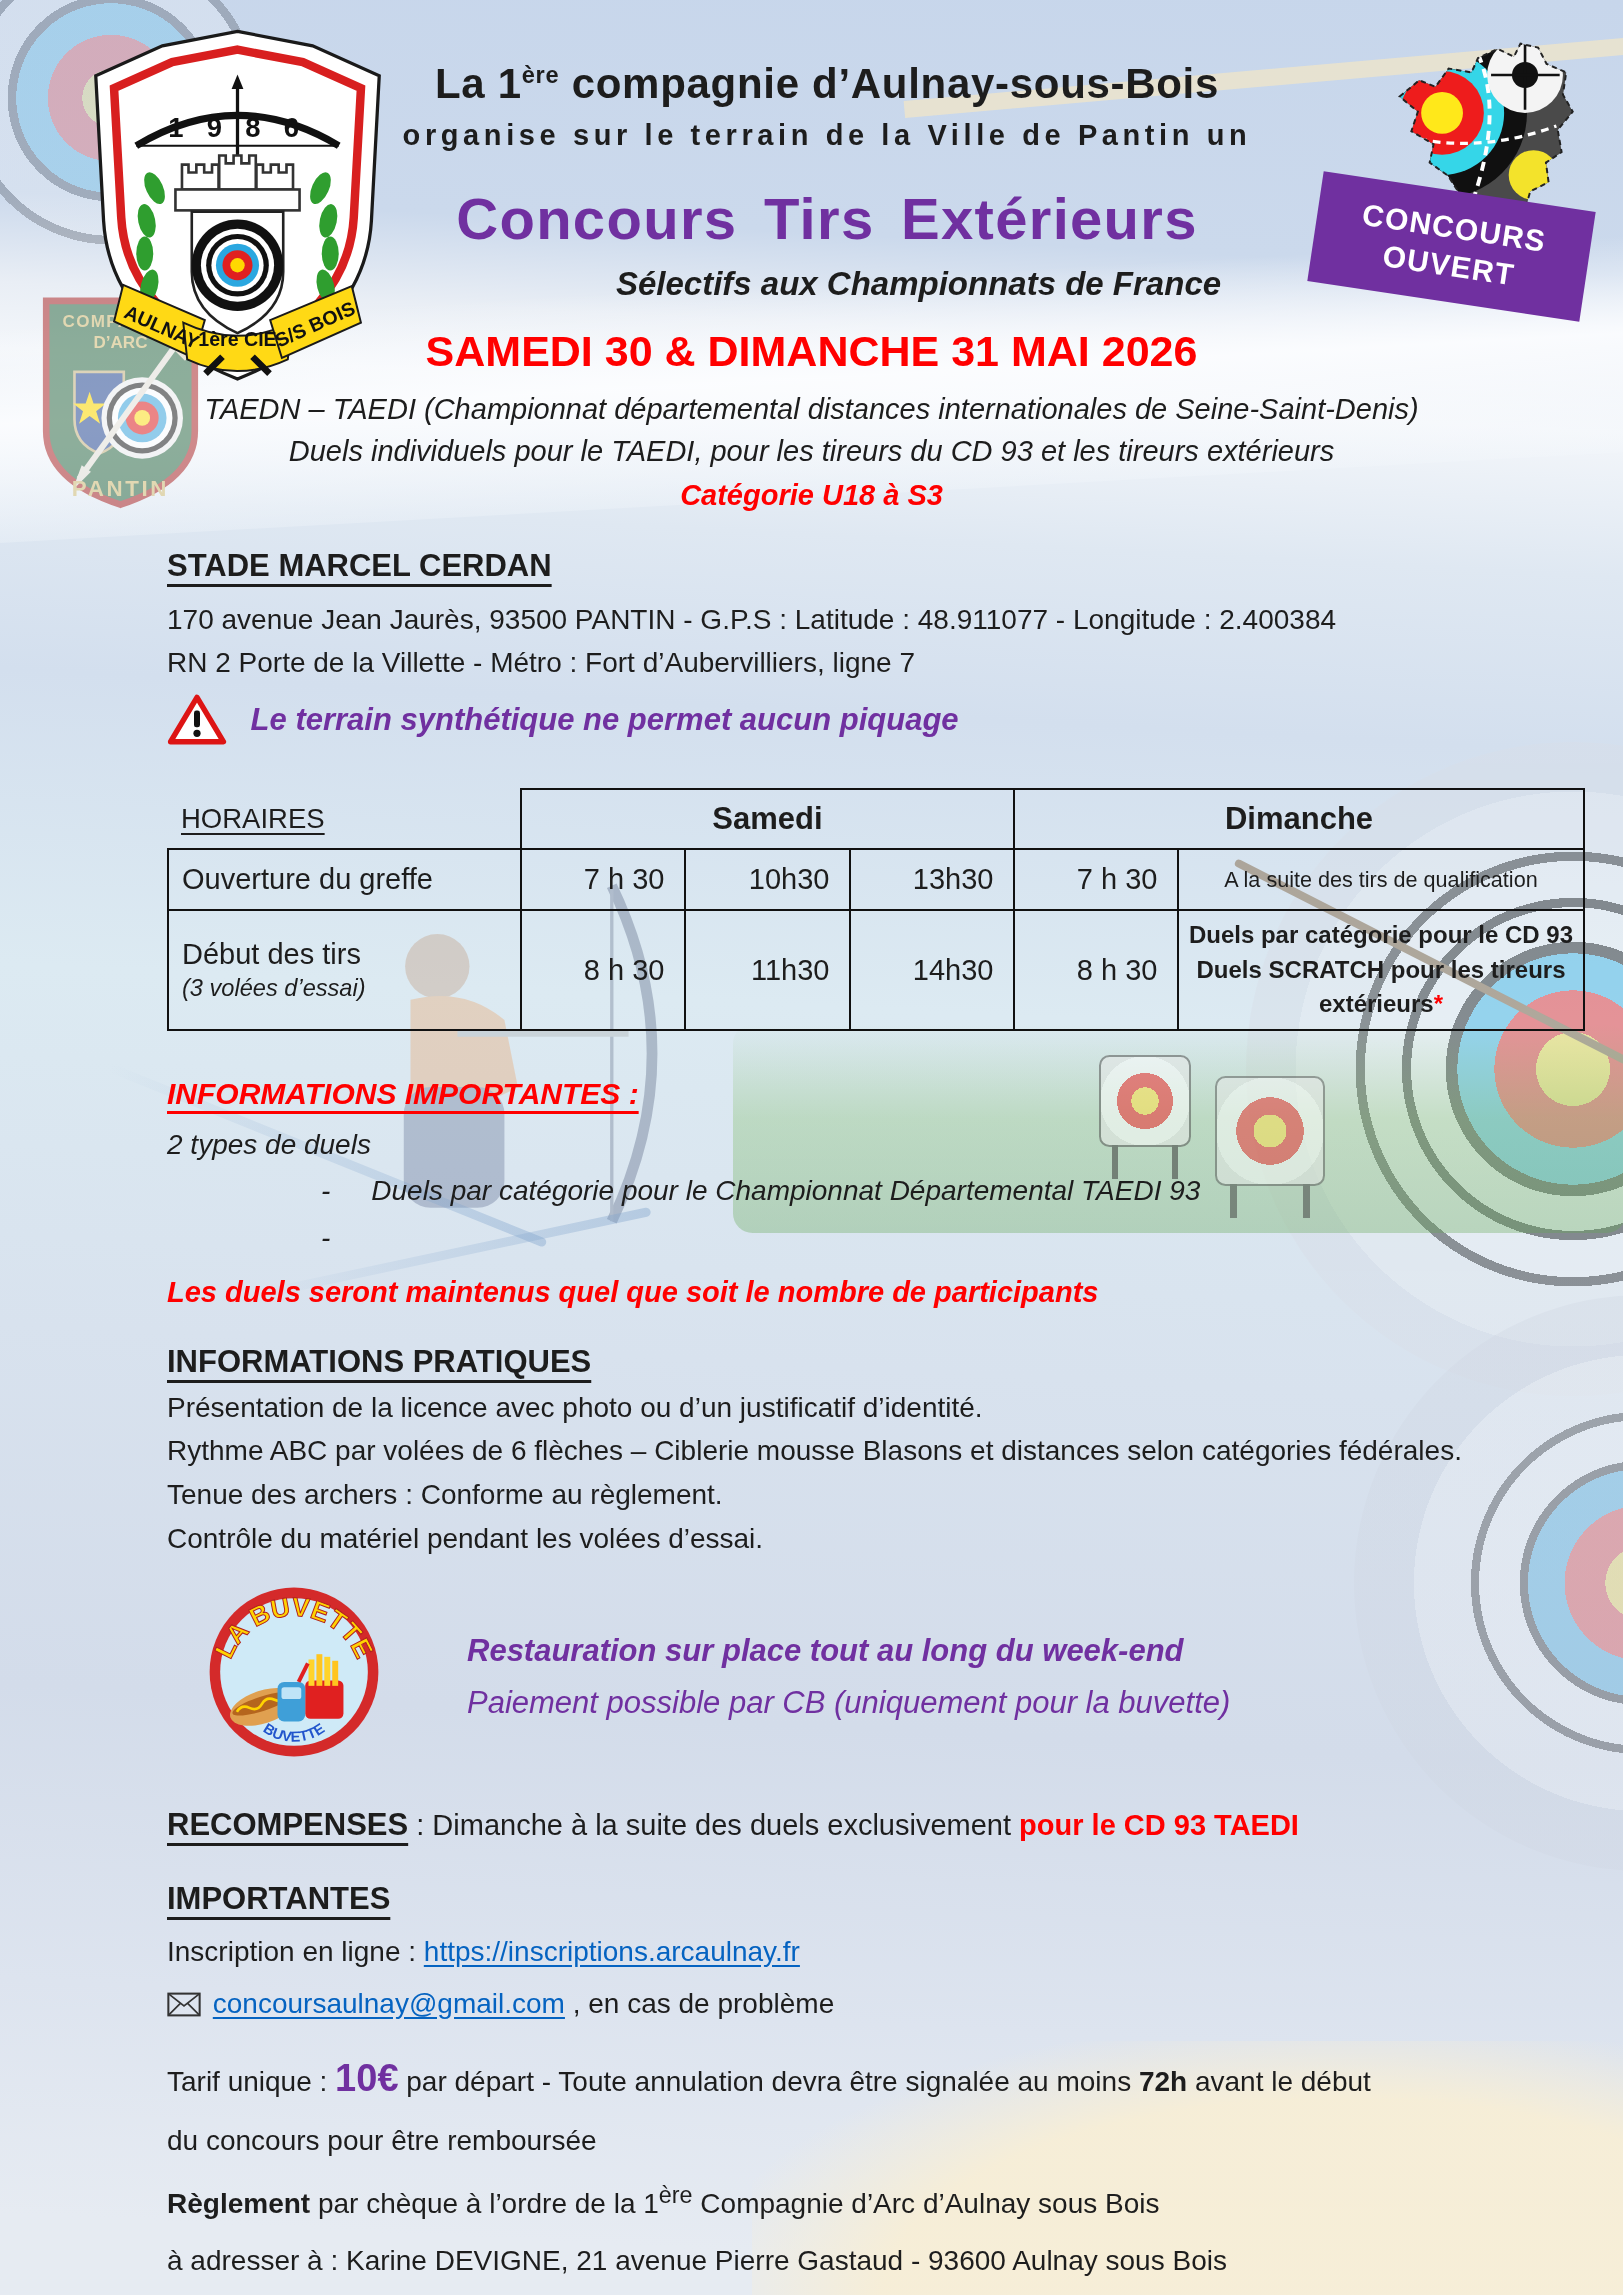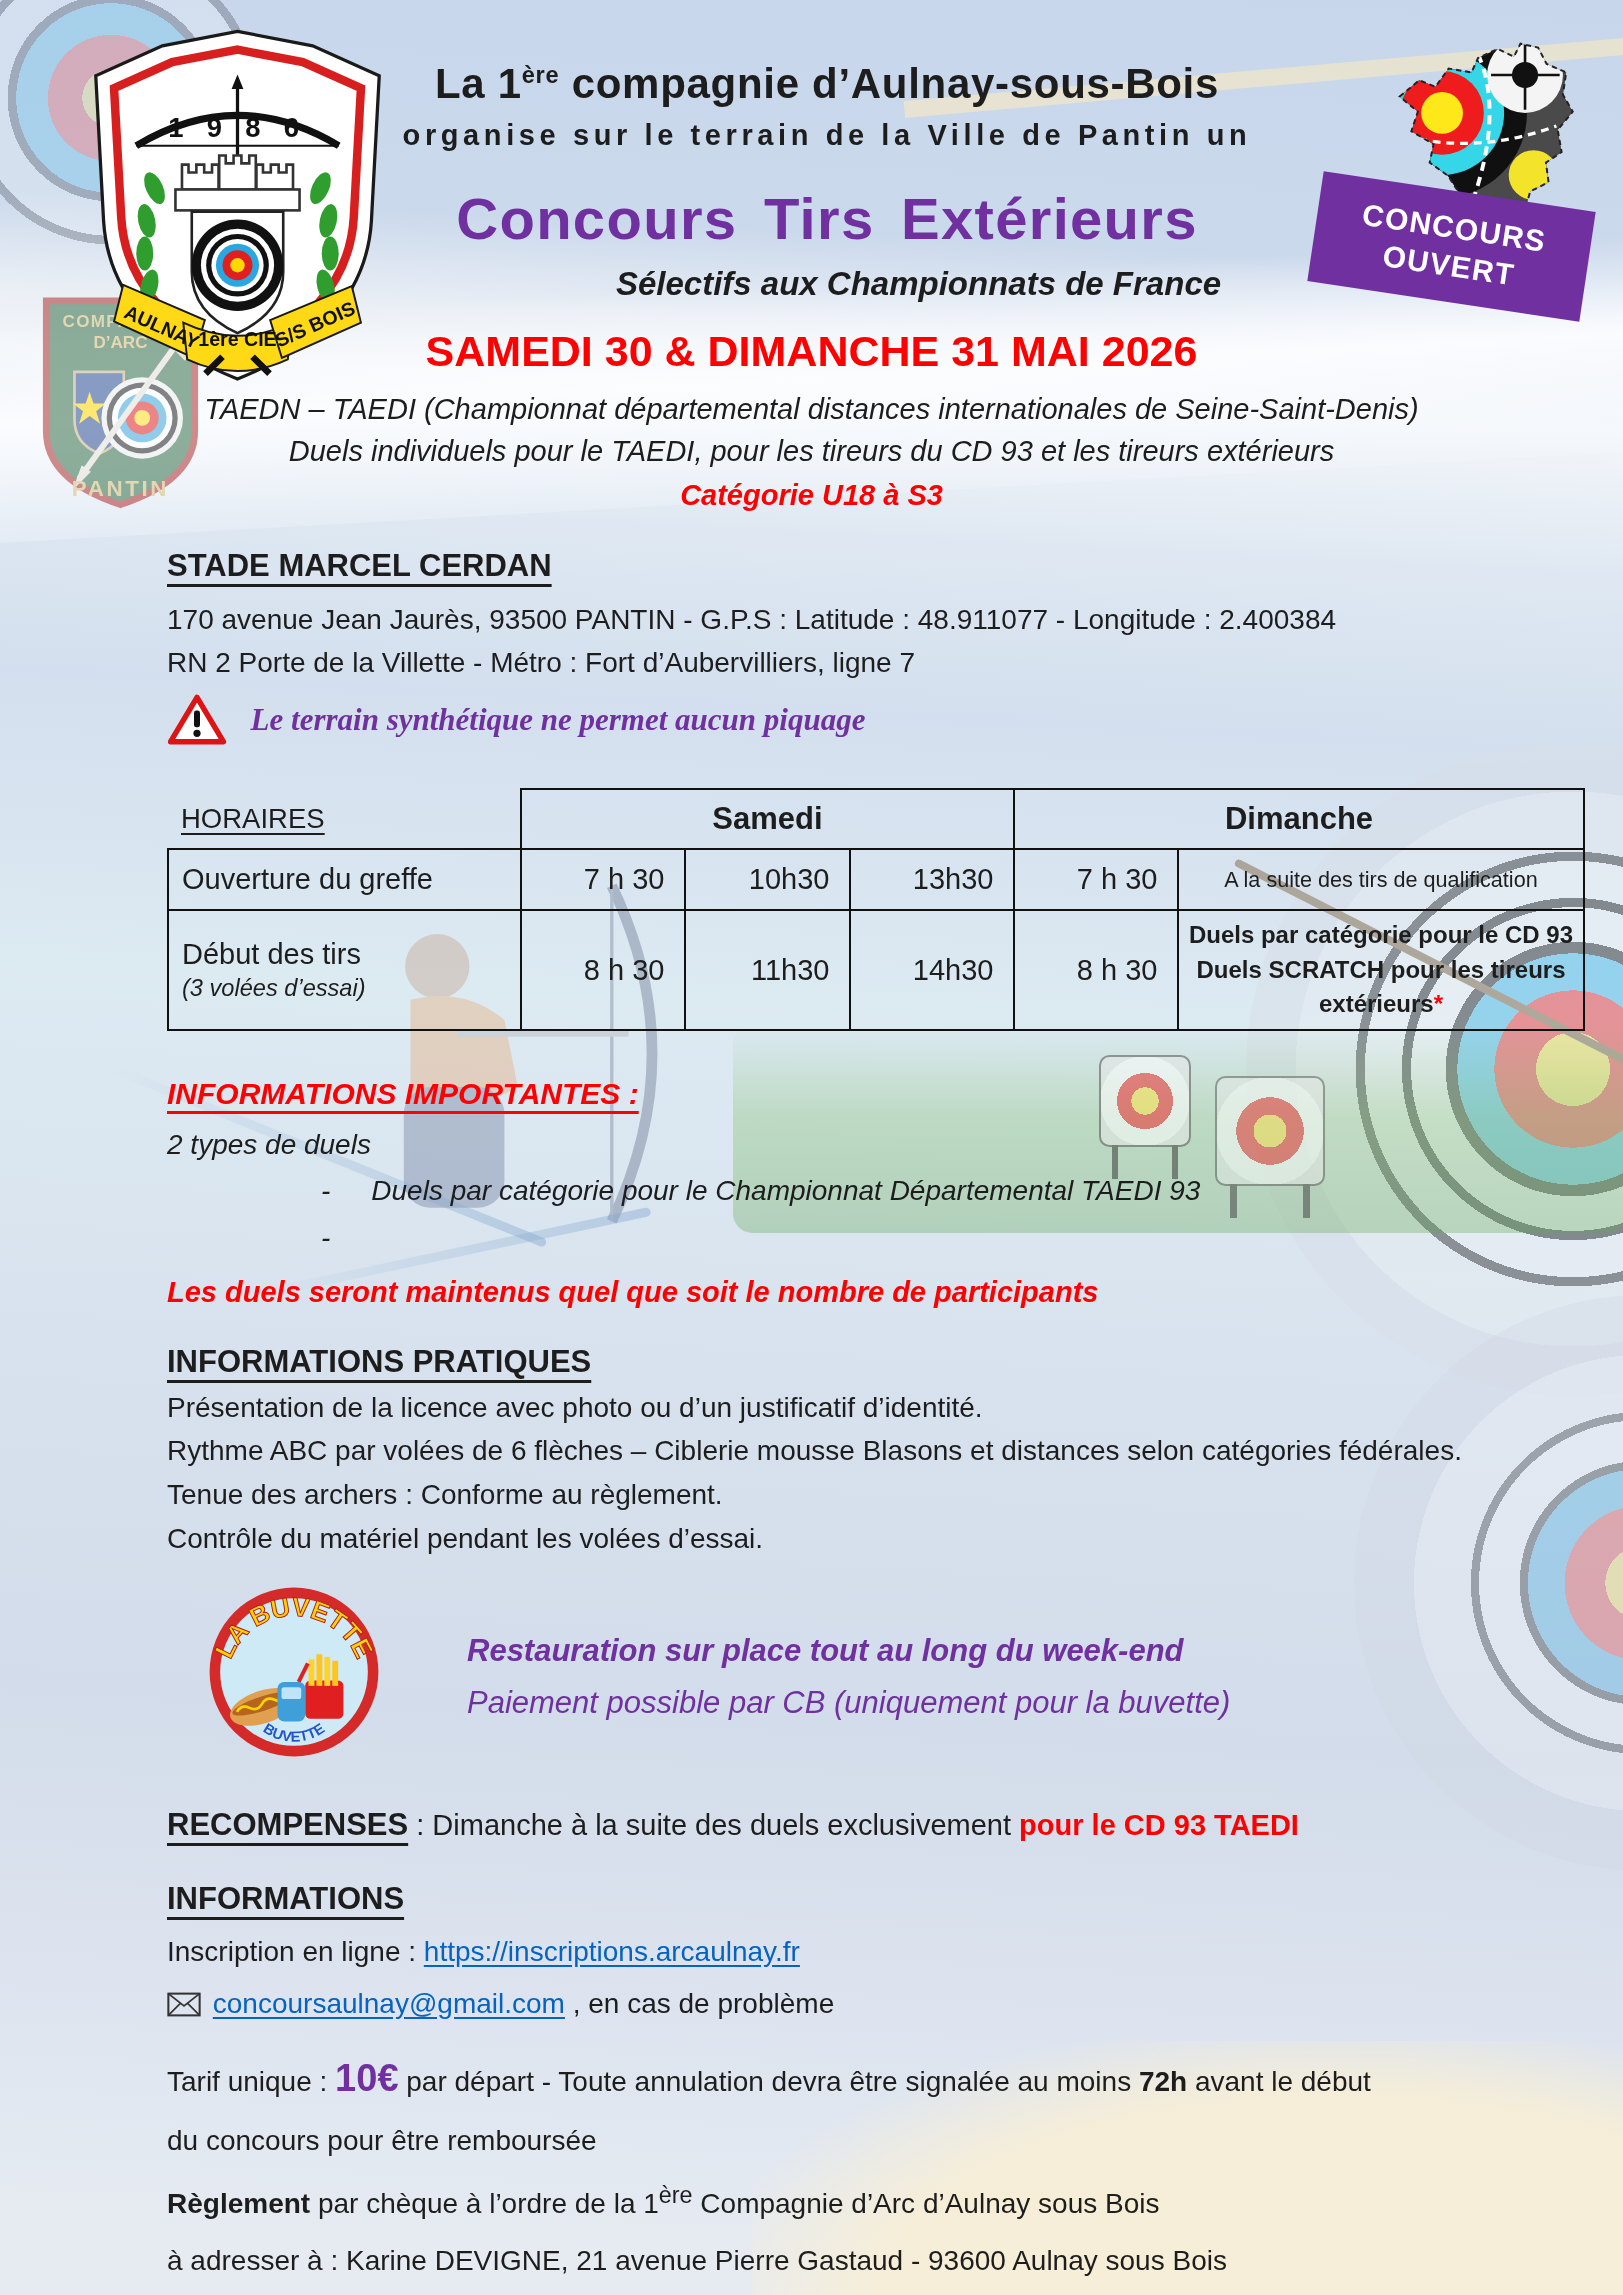--- a/index.html
+++ b/index.html
@@ -58,21 +58,21 @@
   .desc { margin-top:17px; font-size:29px; font-weight:normal; font-style:italic; }
   .desc + .desc { margin-top:9.2px; }
   .category { margin-top:10.5px; font-size:29px; font-weight:bold; font-style:italic; color:#ff0000; }
   
   .content { position:absolute; left:167px; top:548px; width:1414px; z-index:2; font-size:28px; }
   .sec-title { font-size:31px; font-weight:bold; text-decoration:underline; text-decoration-thickness:2.6px; text-underline-offset:7.9px; }
   .addr1 { margin-top:19.6px; }
   .addr2 { margin-top:11.8px; }
   .warning-row { margin-top:13px; display:flex; align-items:center; gap:23.6px; }
   .warn-svg { width:60px; height:55px; flex:none; }
-  .warning-text { color:#7030A0; font-size:31px; font-weight:bold; font-style:italic;font-family:Liberation Serif, serif; }
+  .warning-text { color:#7030A0; font-size:31px; font-weight:bold; font-style:italic; }
   
   .sched { margin-top:41px; border-collapse:collapse; table-layout:fixed; width:1414px; }
   .sched td { border:2.6px solid #111; padding:0 13px; vertical-align:middle; }
   .sched td.nob { border:none; }
   .sched tr.head td { height:60px; }
   .sched tr.r1 td { height:61px; }
   .sched tr.r2 td { height:111px; }
   .horaires { font-size:27.5px; text-decoration:underline; text-underline-offset:5.2px; }
   .day { text-align:center; font-weight:bold; font-size:31px; }
   .lbl { font-size:29px; }
@@ -345,21 +345,21 @@
       <div class="buvette-text">
         <div class="b1">Restauration sur place tout au long du week-end</div>
         <div class="b2">Paiement possible par CB (uniquement pour la buvette)</div>
       </div>
     </div>
 
     <div class="recompenses">
       <span class="sec-title">RECOMPENSES</span><span> : Dimanche à la suite des duels exclusivement </span><span class="rec-highlight">pour le CD 93 TAEDI</span>
     </div>
 
-    <div><span class="sec-title insc-title">INFORMATIONS</span></div>
+    <div><span class="sec-title insc-title">IMPORTANTES</span></div>
     <div class="insc-line">
       <span>Inscription en ligne : </span><a class="link" href="#">https://inscriptions.arcaulnay.fr</a>
     </div>
     <div class="insc-line">
       <svg class="mail-svg" viewBox="0 0 50 36">
         <rect x="2" y="2" width="46" height="32" fill="none" stroke="#333" stroke-width="3"></rect>
         <path d="M2 2 L25 20 L48 2 M2 34 L20 16 M48 34 L30 16" stroke="#333" stroke-width="2.5" fill="none"></path>
       </svg><a class="link" href="#">concoursaulnay@gmail.com</a><span> , en cas de problème</span>
     </div>
 

